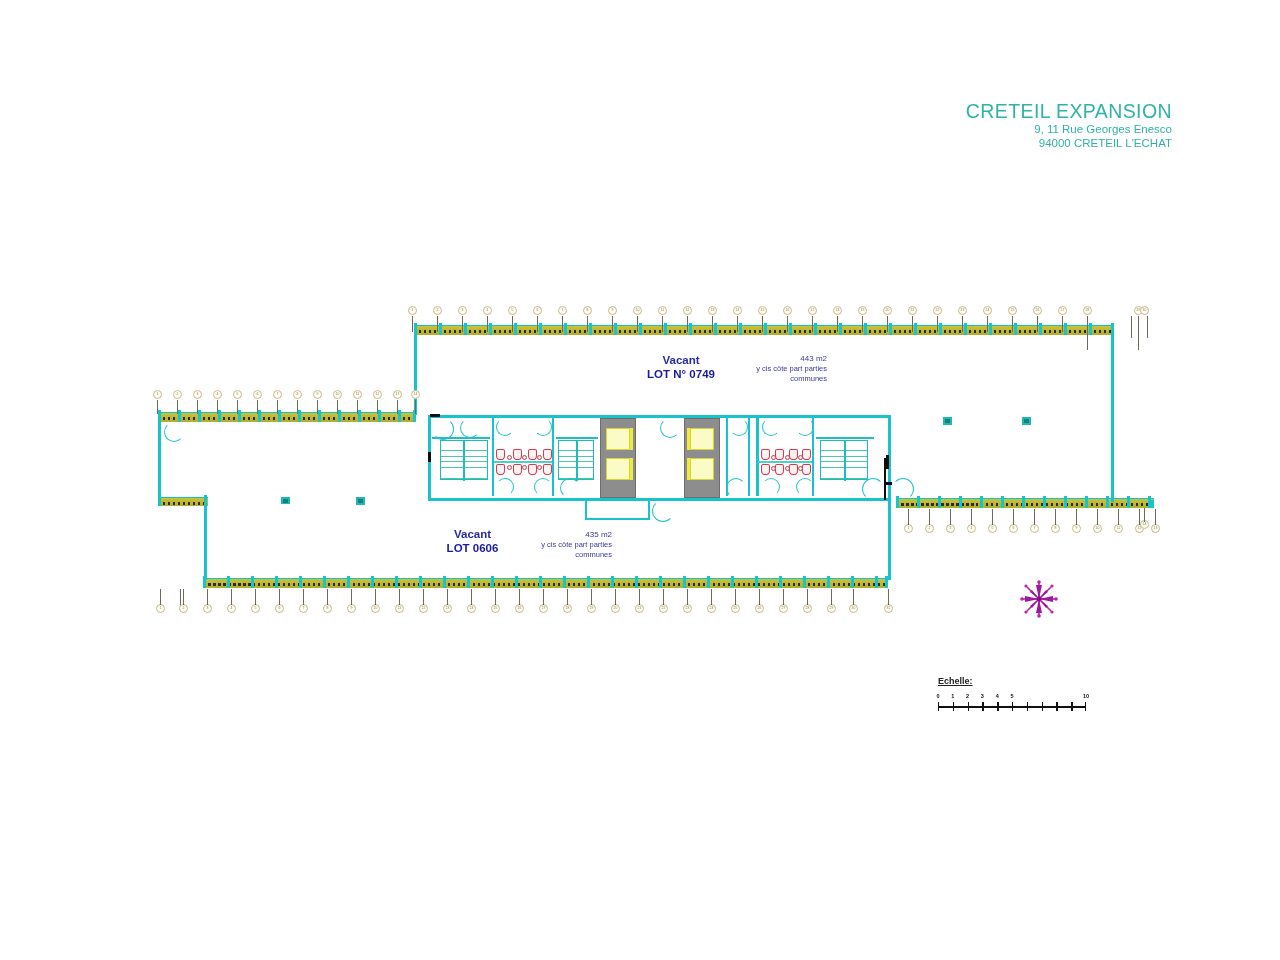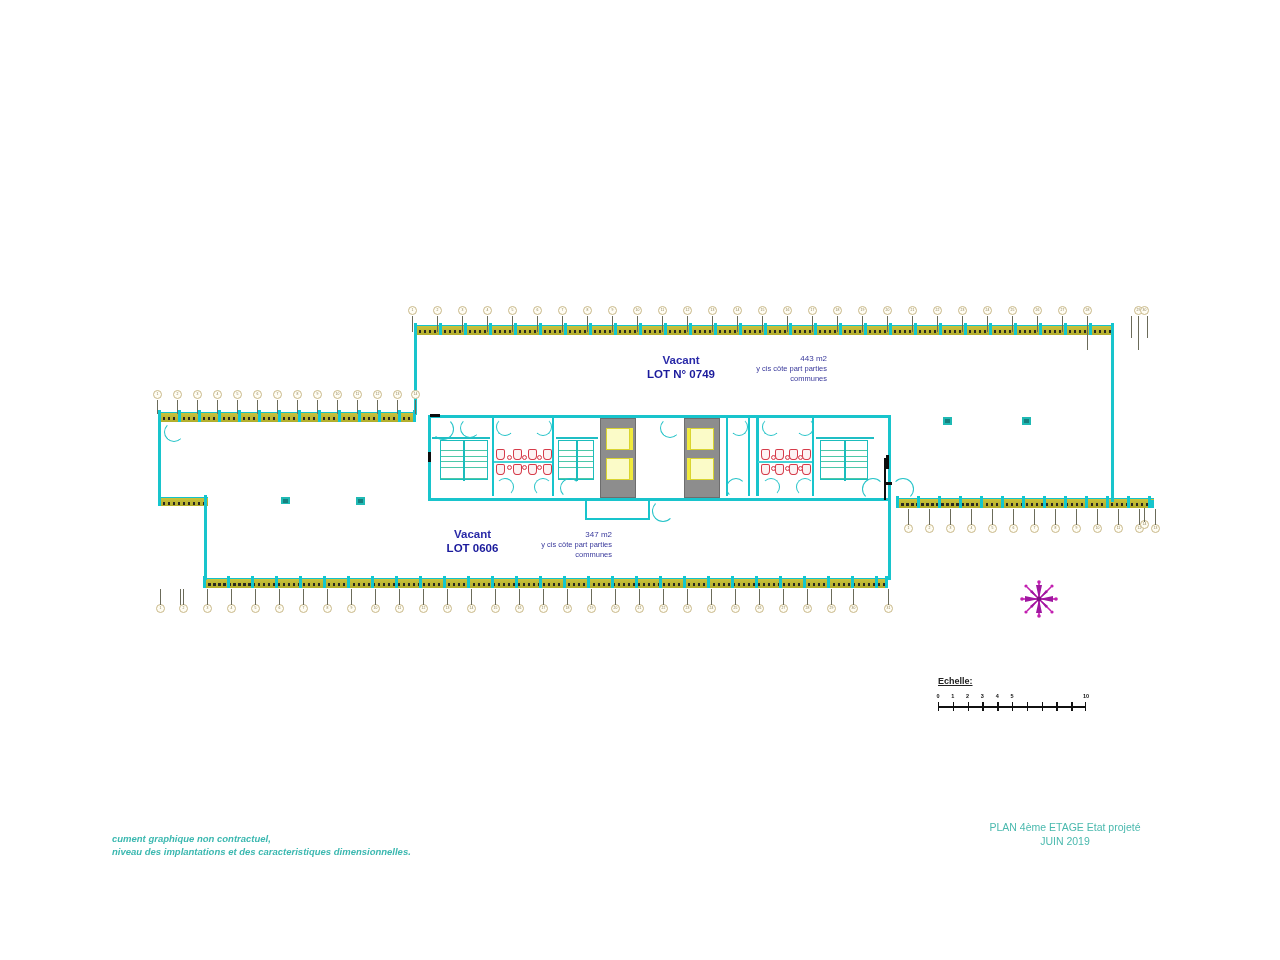--- a/index.html
+++ b/index.html
@@ -198,20 +198,25 @@
   .jamb { position: absolute; background: #0d0d0d; }
 
   .room-line { position: absolute; background: #1fbec4; }
   .thin-teal { position: absolute; background: #46d2d6; }
 </style>
 </head>
 <body>
 
 <div id="sheet">
 
+  <div id="title-block">
+    <div id="company-name">CRETEIL EXPANSION</div>
+    <div id="company-addr1">9, 11 Rue Georges Enesco</div>
+    <div id="company-addr2">94000 CRETEIL L'ECHAT</div>
+  </div>
 
   <div id="drawing" class="abs" style="left:0;top:0;width:1280px;height:960px;">
 
     <div class="facade" style="left:414px; top:325px; width:700px; height:9px;"></div>
 
     <div class="abs" style="left:414px;top:323px;width:700px;height:12px;">
       <div class="mullion" style="left:0px;   top:0; width:3px; height:12px;"></div>
       <div class="mullion" style="left:25px;  top:0; width:3px; height:12px;"></div>
       <div class="mullion" style="left:50px;  top:0; width:3px; height:12px;"></div>
       <div class="mullion" style="left:75px;  top:0; width:3px; height:12px;"></div>
@@ -653,21 +658,21 @@
     <div class="area-val">443 m2</div>
     <div class="area-note">y cis côte part parties</div>
     <div class="area-note">communes</div>
   </div>
 
   <div class="lot-block" style="left:420px; top:527px; width:105px;">
     <div class="lot-vacant">Vacant</div>
     <div class="lot-id">LOT 0606</div>
   </div>
   <div class="area-block" style="left:497px; top:530px; width:115px;">
-    <div class="area-val">347 m2</div>
+    <div class="area-val">435 m2</div>
     <div class="area-note">y cis côte part parties</div>
     <div class="area-note">communes</div>
   </div>
 
   <div id="compass">
     <svg width="42" height="42" viewBox="0 0 42 42">
       <g stroke="#c21fb0" stroke-width="1.6" fill="none">
         <line x1="21" y1="21" x2="21" y2="5"></line>
         <line x1="21" y1="21" x2="21" y2="37"></line>
         <line x1="21" y1="21" x2="5" y2="21"></line>
@@ -721,23 +726,15 @@
       <div class="tick" style="left:40%"></div>
       <div class="tick" style="left:50%"></div>
       <div class="tick" style="left:60%"></div>
       <div class="tick" style="left:70%"></div>
       <div class="tick" style="left:80%"></div>
       <div class="tick" style="left:90%"></div>
       <div class="tick" style="left:99%"></div>
     </div>
   </div>
 
-  <div id="disclaimer">
-    <div>cument graphique non contractuel,</div>
-    <div>niveau des implantations et des caracteristiques dimensionnelles.</div>
-  </div>
-
-  <div id="plan-info">
-    <div>PLAN 4ème ETAGE Etat projeté</div>
-    <div>JUIN 2019</div>
-  </div>
+
 
 </div>
 
 </body></html>

